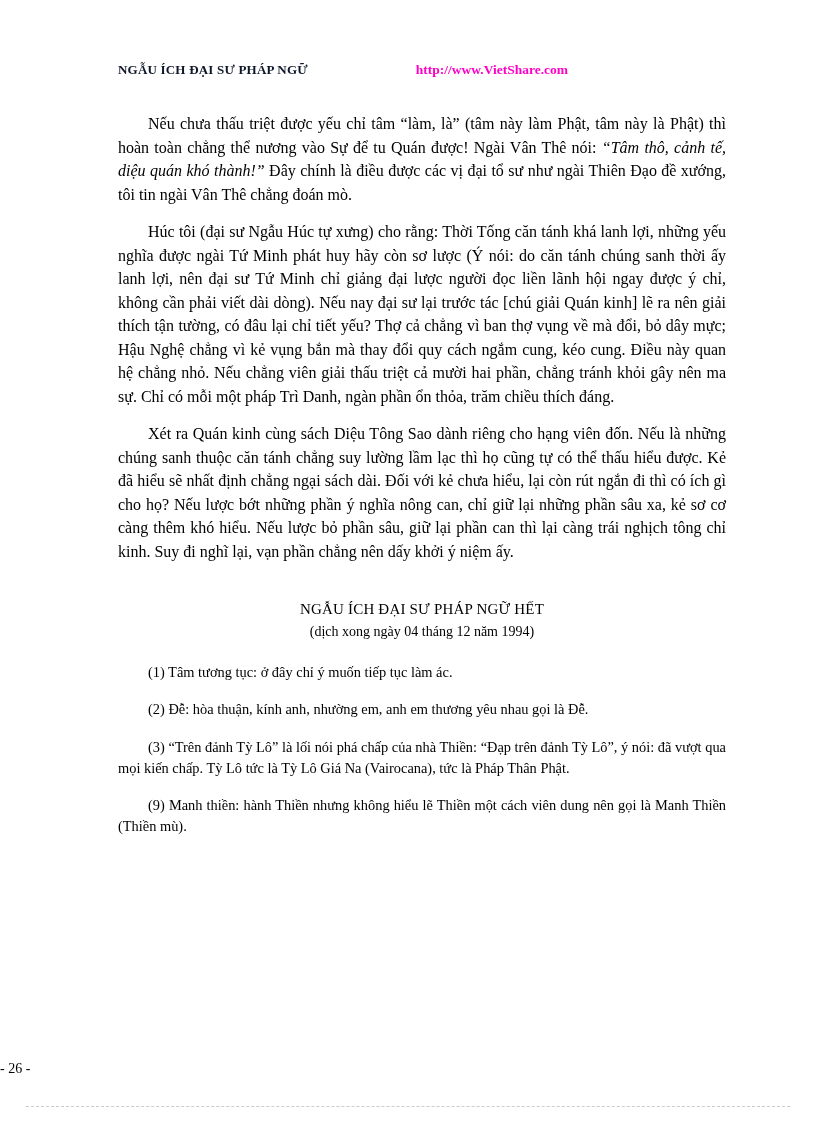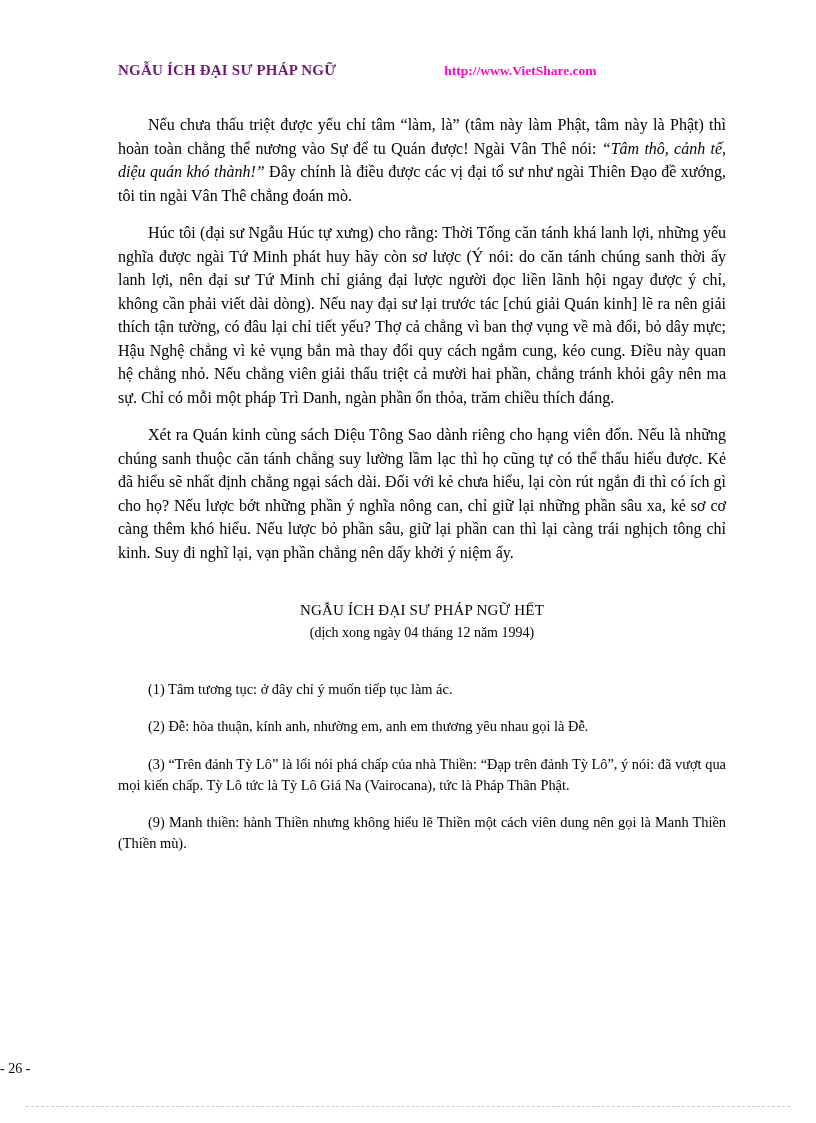--- a/index.html
+++ b/index.html
@@ -25,22 +25,22 @@
   }
   .header {
     display: flex;
     justify-content: flex-start;
     align-items: baseline;
     margin-bottom: 34px;
   }
   .header-title {
     font-family: "Liberation Serif", serif;
     font-weight: bold;
-    font-size: 15px;
-    color: #701a75;
+    font-size: 13px;
+    color: #0f172a;
     letter-spacing: 0.2px;
     white-space: nowrap;
   }
   .header-link {
     font-family: "Liberation Serif", serif;
     font-weight: bold;
     font-size: 13.5px;
     color: #ff00c8;
     margin-left: 108px;
     white-space: nowrap;
@@ -63,21 +63,21 @@
   .closing-title {
     font-weight: normal;
     font-size: 15px;
     letter-spacing: 0.2px;
   }
   .closing-date {
     font-size: 14px;
     margin-top: 6px;
   }
   .notes {
-    margin-top: 38px;
+    margin-top: 22px;
   }
   .notes p {
     margin: 0 0 16px 0;
     font-size: 14.4px;
     line-height: 1.47;
     text-align: justify;
     text-indent: 30px;
   }
   .footer {
     position: absolute;

